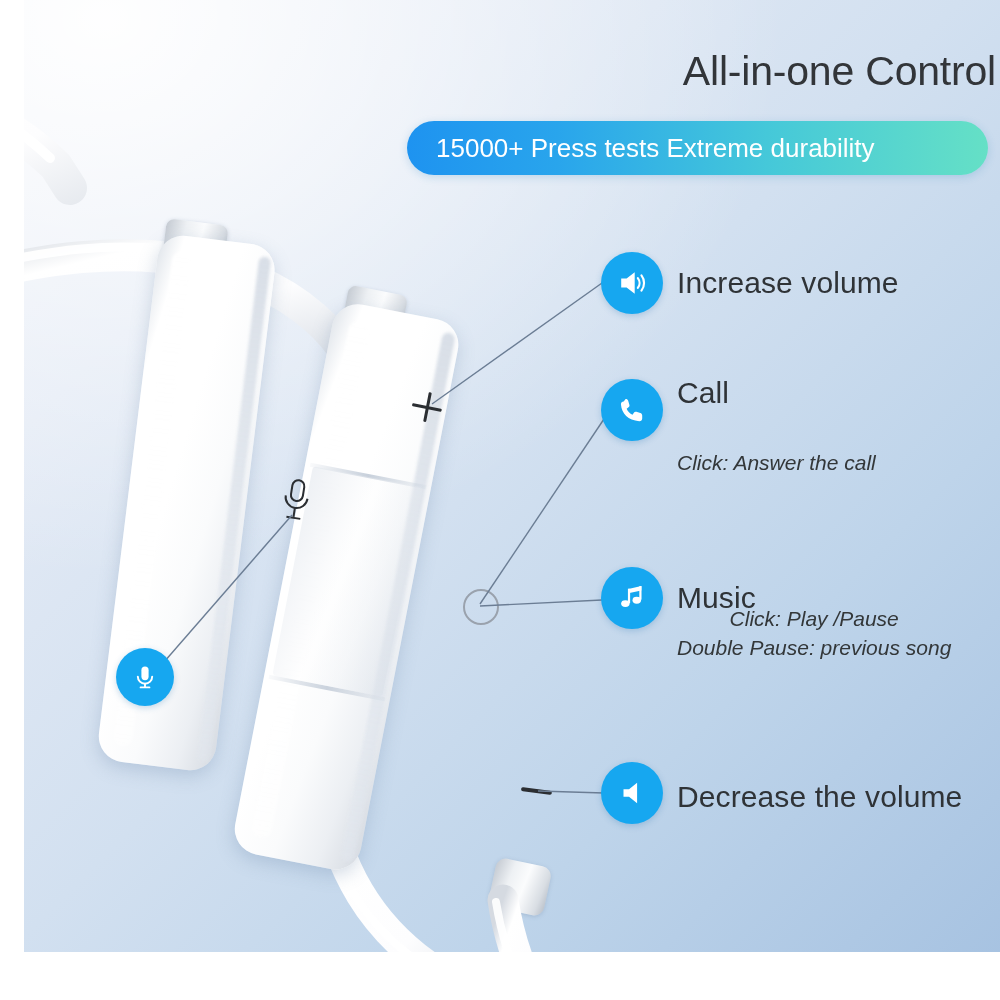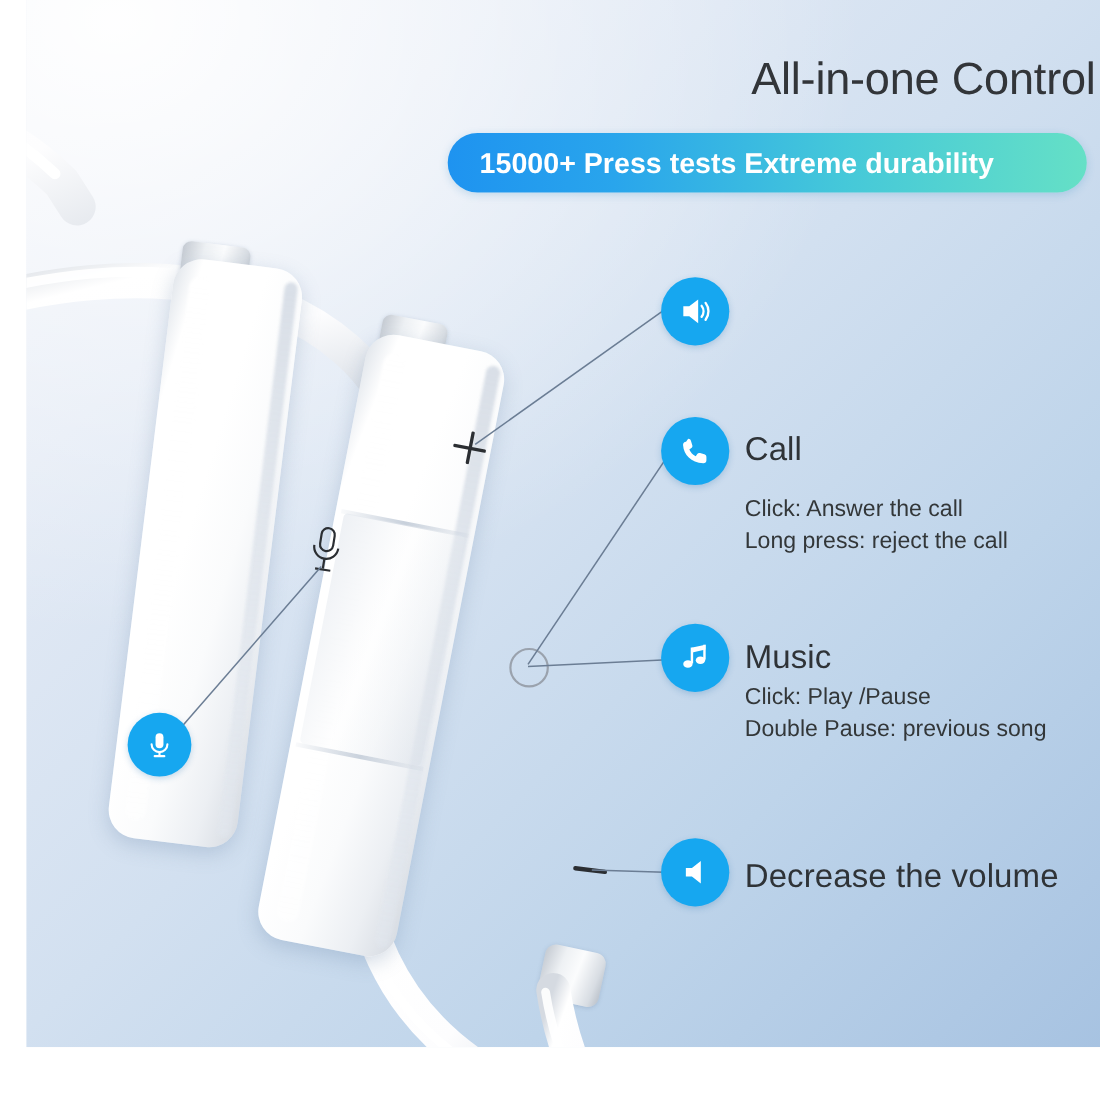--- a/index.html
+++ b/index.html
@@ -94,20 +94,21 @@
     font-size: 30px;
     letter-spacing: 0.1px;
     white-space: nowrap;
   }
   .callout-lines {
     position: absolute;
     color: #333739;
     font-size: 21px;
     line-height: 29px;
     white-space: nowrap;
+    font-style: italic;
   }
 
   
   .page-title {
     position: absolute;
     right: 28px; top: 48px;
     font-size: 41px;
     color: #323539;
     letter-spacing: -0.2px;
     white-space: nowrap;
@@ -119,21 +120,20 @@
     border-radius: 27px;
     background: linear-gradient(90deg, #1e93f0 0%, #29a5ec 26%, #45c8d9 62%, #65e0c6 100%);
     display: flex; align-items: center;
     box-shadow: 0 2px 8px rgba(40,130,190,0.22);
   }
   .durability-badge span {
     color: #ffffff;
     font-size: 26px;
     padding-left: 29px;
     white-space: nowrap;
-    font-weight: bold;
   }
 
   .mic-label {
     position: absolute;
     left: 22px; top: 735px;
     font-size: 27px;
     color: #2f3337;
     white-space: nowrap;
   }
 </style>
@@ -271,46 +271,46 @@
     <span>15000+ Press tests Extreme durability</span>
   </div>
 
   <div class="badge-icon" style="left:577px; top:252px; width:62px; height:62px;">
     <svg viewBox="0 0 40 40" width="36" height="36">
       <path d="M8 15 h6 l9 -7 v24 l-9 -7 H8 z" fill="#ffffff"></path>
       <path d="M26.5 14.5 a9 9 0 0 1 0 11" fill="none" stroke="#ffffff" stroke-width="2.4" stroke-linecap="round"></path>
       <path d="M30.5 11.5 a14 14 0 0 1 0 17" fill="none" stroke="#ffffff" stroke-width="2.4" stroke-linecap="round"></path>
     </svg>
   </div>
+  <div class="callout-title" style="left:653px; top:266px;">Increase volume</div>
 
   <div class="badge-icon" style="left:577px; top:379px; width:62px; height:62px;">
     <svg viewBox="0 0 40 40" width="34" height="34">
       <path d="M12.5 7 c1.6 0 2.6 0.8 3 2.2 l1.4 4.6 c0.4 1.3 0 2.3 -1 3 l-2.2 1.6
                c1.4 3.2 3.7 5.6 6.9 7.1 l1.6 -2.3 c0.7 -1 1.7 -1.4 3 -1 l4.6 1.4
                c1.4 0.4 2.2 1.4 2.2 3 v3.4 c0 1.9 -1.4 3.3 -3.4 3.2
                C15.4 32.2 7.8 24.4 7 13.6 C6.9 11.5 8.2 10 10.2 10 z" fill="#ffffff"></path>
     </svg>
   </div>
-  <div class="callout-title" style="left:653px; top:392px;">Call</div>
+  <div class="callout-title" style="left:653px; top:376px;">Call</div>
   <div class="callout-lines" style="left:653px; top:448px;">
     <div>Click: Answer the call</div>
-    <div>Long press: reject the call</div>
   </div>
 
   <div class="badge-icon" style="left:577px; top:567px; width:62px; height:62px;">
     <svg viewBox="0 0 40 40" width="34" height="34">
       <path d="M17 9 L31 6 v5.2 L17 14.2 z" fill="#ffffff"></path>
       <rect x="15.2" y="9" width="2.6" height="17" fill="#ffffff"></rect>
       <rect x="28.6" y="6" width="2.6" height="16" fill="#ffffff"></rect>
       <ellipse cx="12.2" cy="26.6" rx="5" ry="4.1" fill="#ffffff"></ellipse>
       <ellipse cx="25.6" cy="22.6" rx="5" ry="4.1" fill="#ffffff"></ellipse>
     </svg>
   </div>
   <div class="callout-title" style="left:653px; top:581px;">Music</div>
-  <div class="callout-lines" style="left:653px; top:619px;">
+  <div class="callout-lines" style="left:653px; top:604px;text-align:center;">
     <div>Click: Play /Pause</div>
     <div>Double Pause: previous song</div>
   </div>
 
   <div class="badge-icon" style="left:577px; top:762px; width:62px; height:62px;">
     <svg viewBox="0 0 40 40" width="34" height="34">
       <path d="M10 15.5 h6.5 l9.5 -7.5 v24 l-9.5 -7.5 H10 z" fill="#ffffff"></path>
     </svg>
   </div>
   <div class="callout-title" style="left:653px; top:780px;">Decrease the volume</div>

